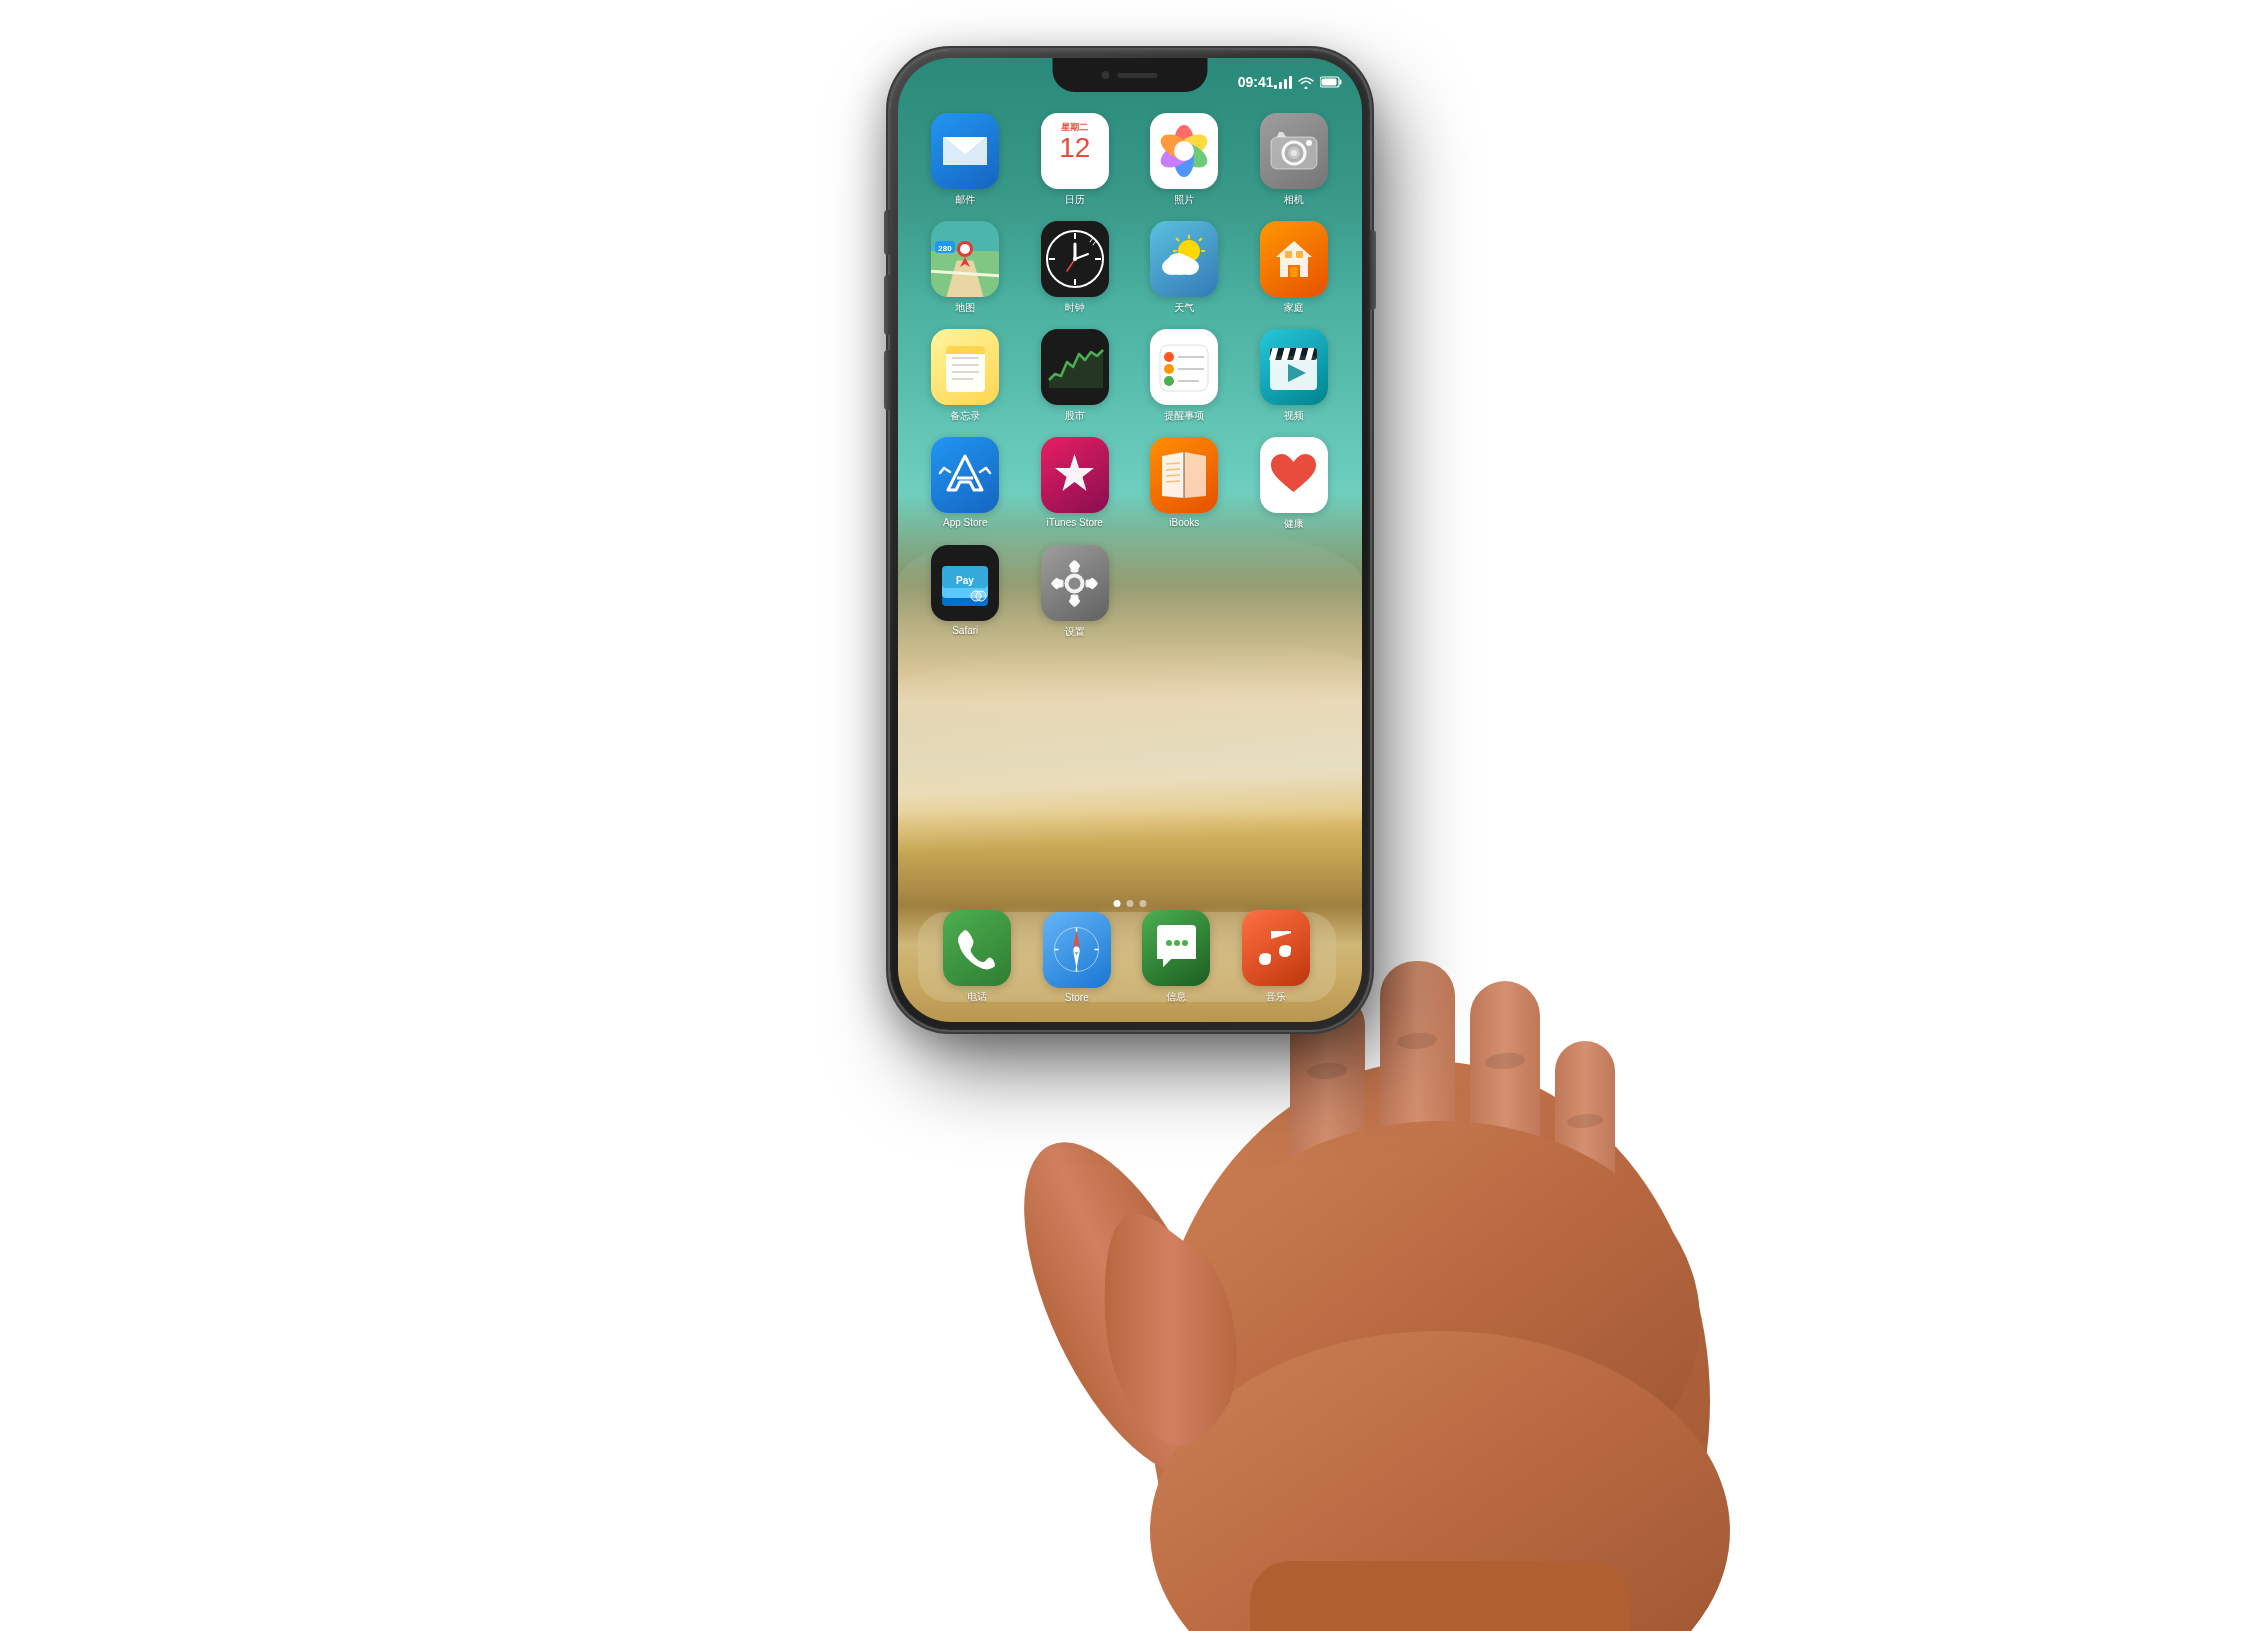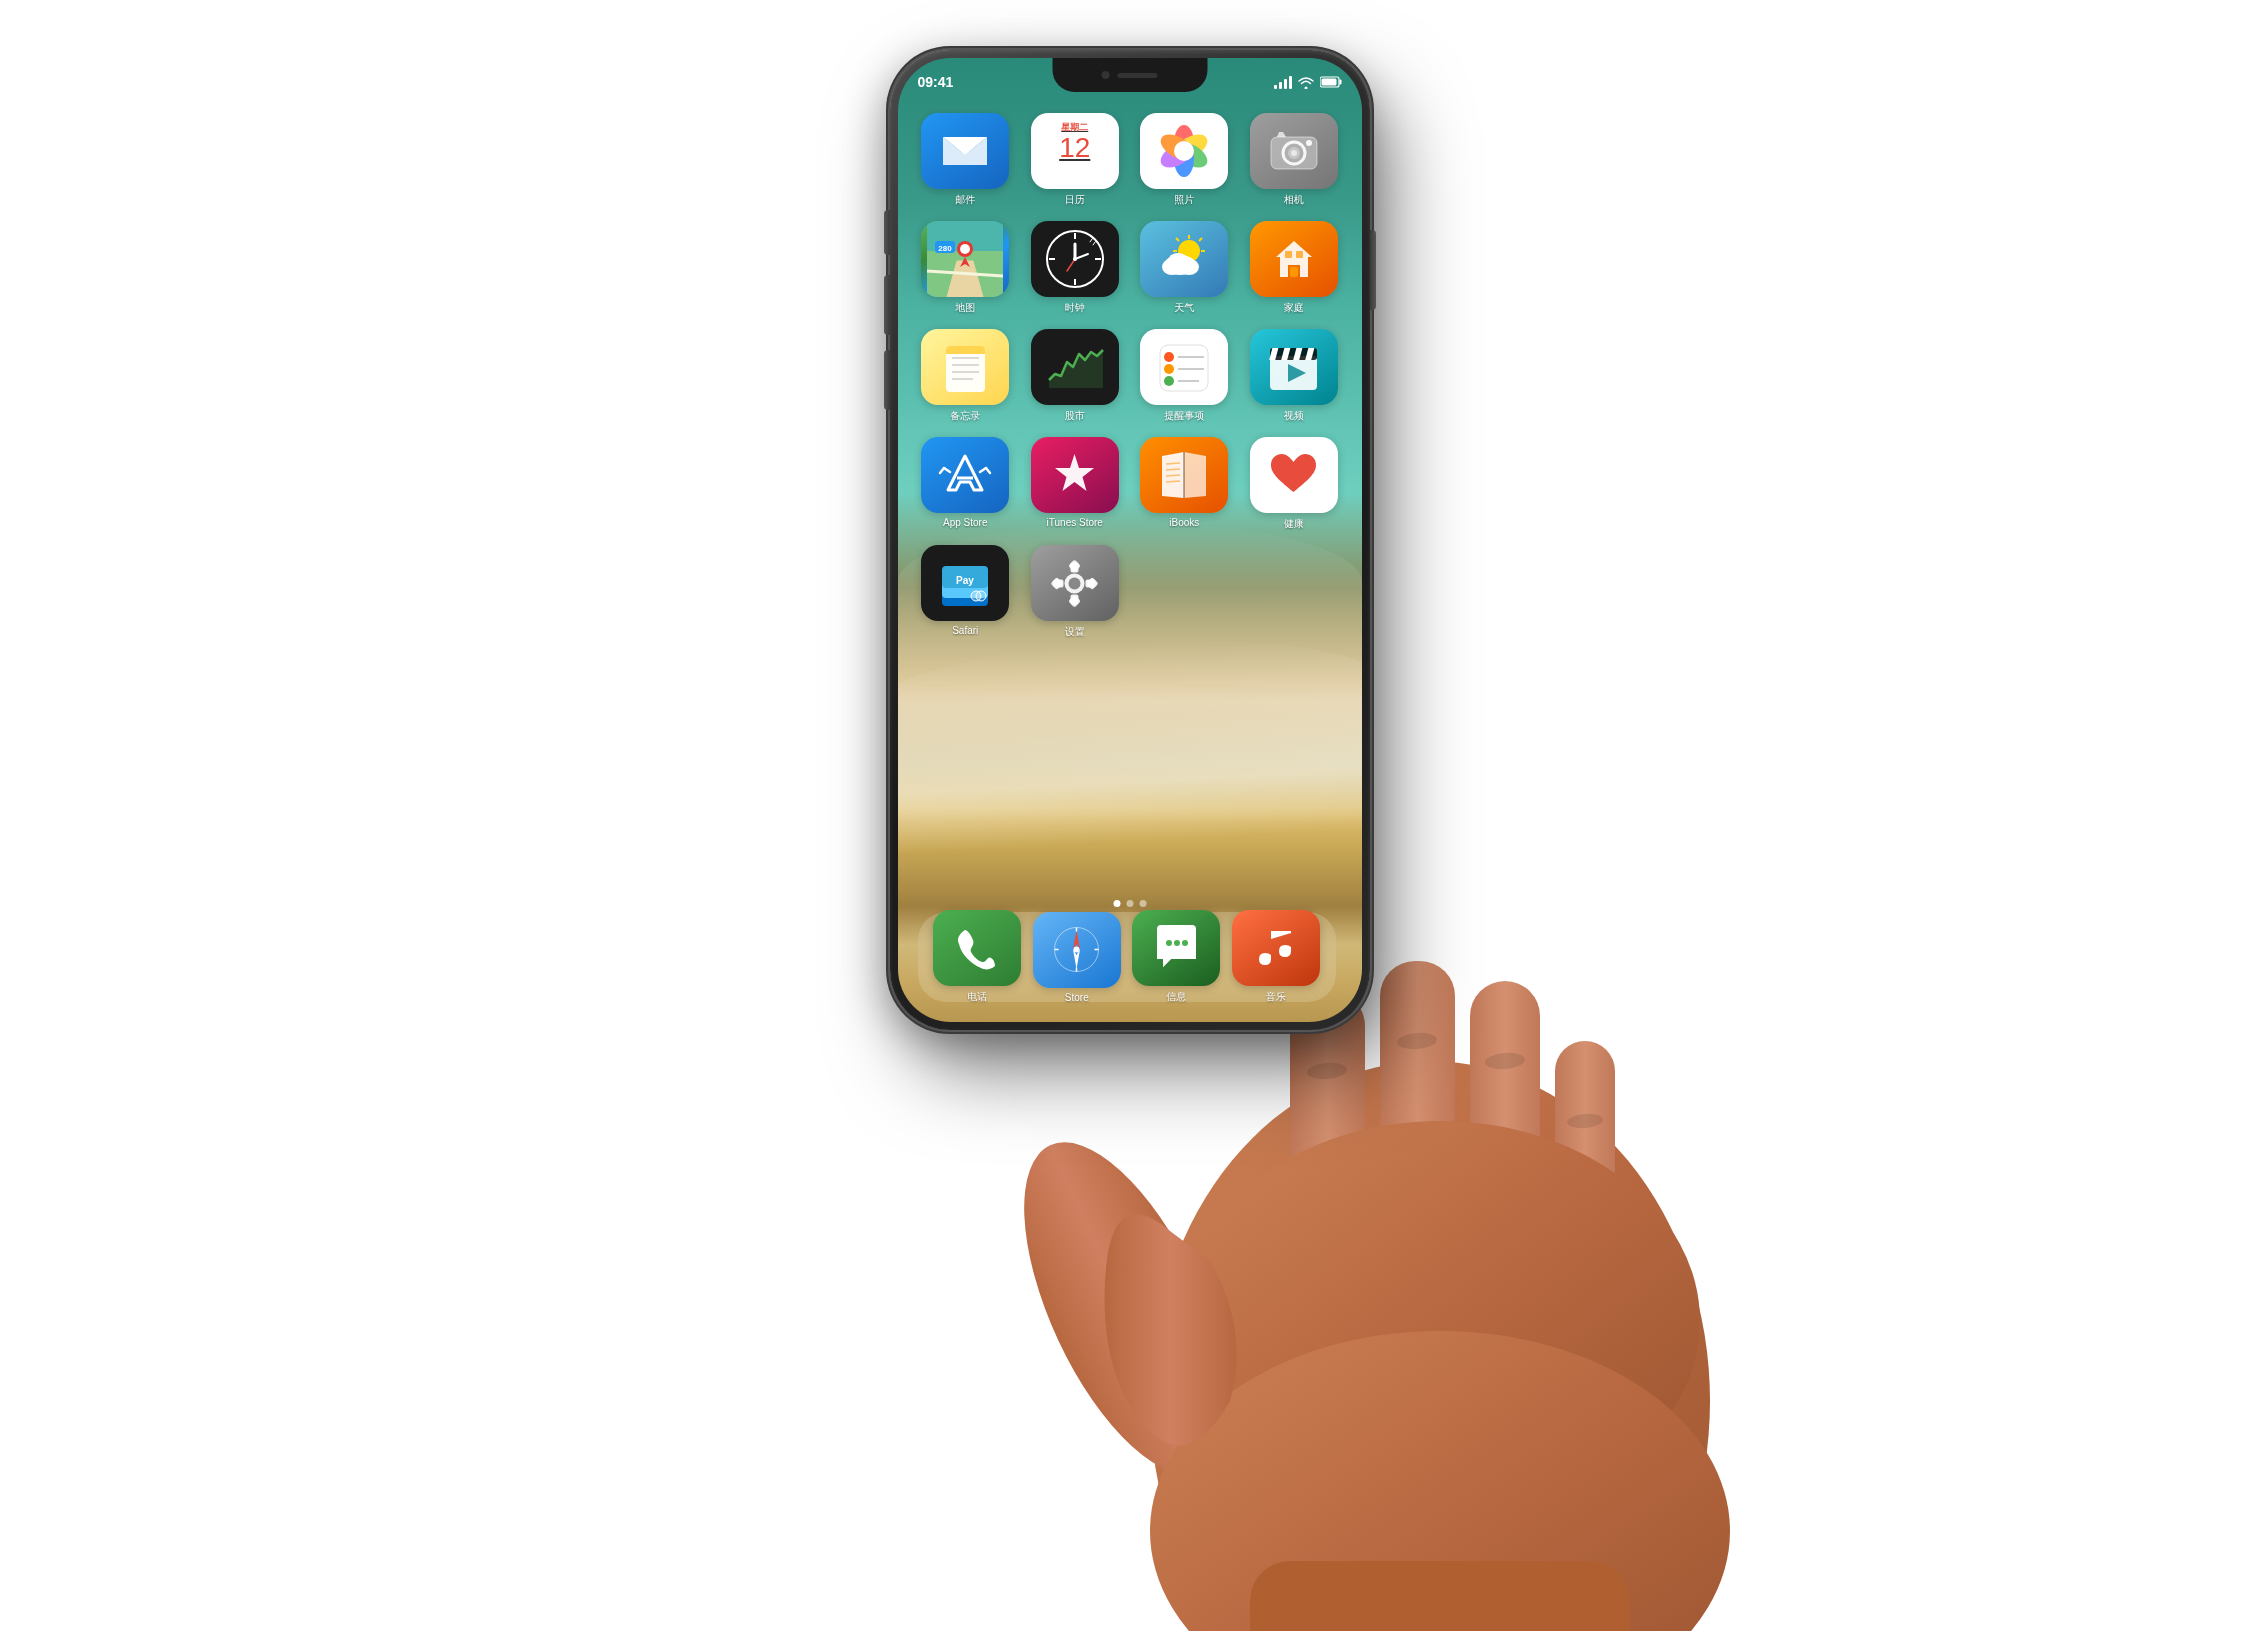--- a/index.html
+++ b/index.html
@@ -144,21 +144,21 @@
     }
 
     
     .status-bar {
       position: absolute;
       top: 10px;
       left: 20px;
       right: 20px;
       height: 28px;
       display: flex;
-      justify-content: space-between;
+      justify-content: flex-end;
       align-items: center;
       z-index: 15;
       color: white;
       font-size: 13px;
       font-weight: 600;
     }
 
     .status-time {
       font-size: 14px;
       font-weight: 600;
@@ -197,31 +197,30 @@
 
     .app-icon {
       display: flex;
       flex-direction: column;
       align-items: center;
       gap: 4px;
       cursor: pointer;
     }
 
     .app-icon-img {
-      width: 88px;
+      width: 68px;
       height: 76px;
       border-radius: 17px;
       display: flex;
       align-items: center;
       justify-content: center;
       font-size: 32px;
       position: relative;
       overflow: hidden;
       box-shadow: 0 2px 8px rgba(0,0,0,0.2);
-      text-decoration: underline;
     }
 
     .app-label {
       font-size: 10px;
       color: white;
       text-align: center;
       text-shadow: 0 1px 2px rgba(0,0,0,0.5);
       font-weight: 400;
       white-space: nowrap;
     }

